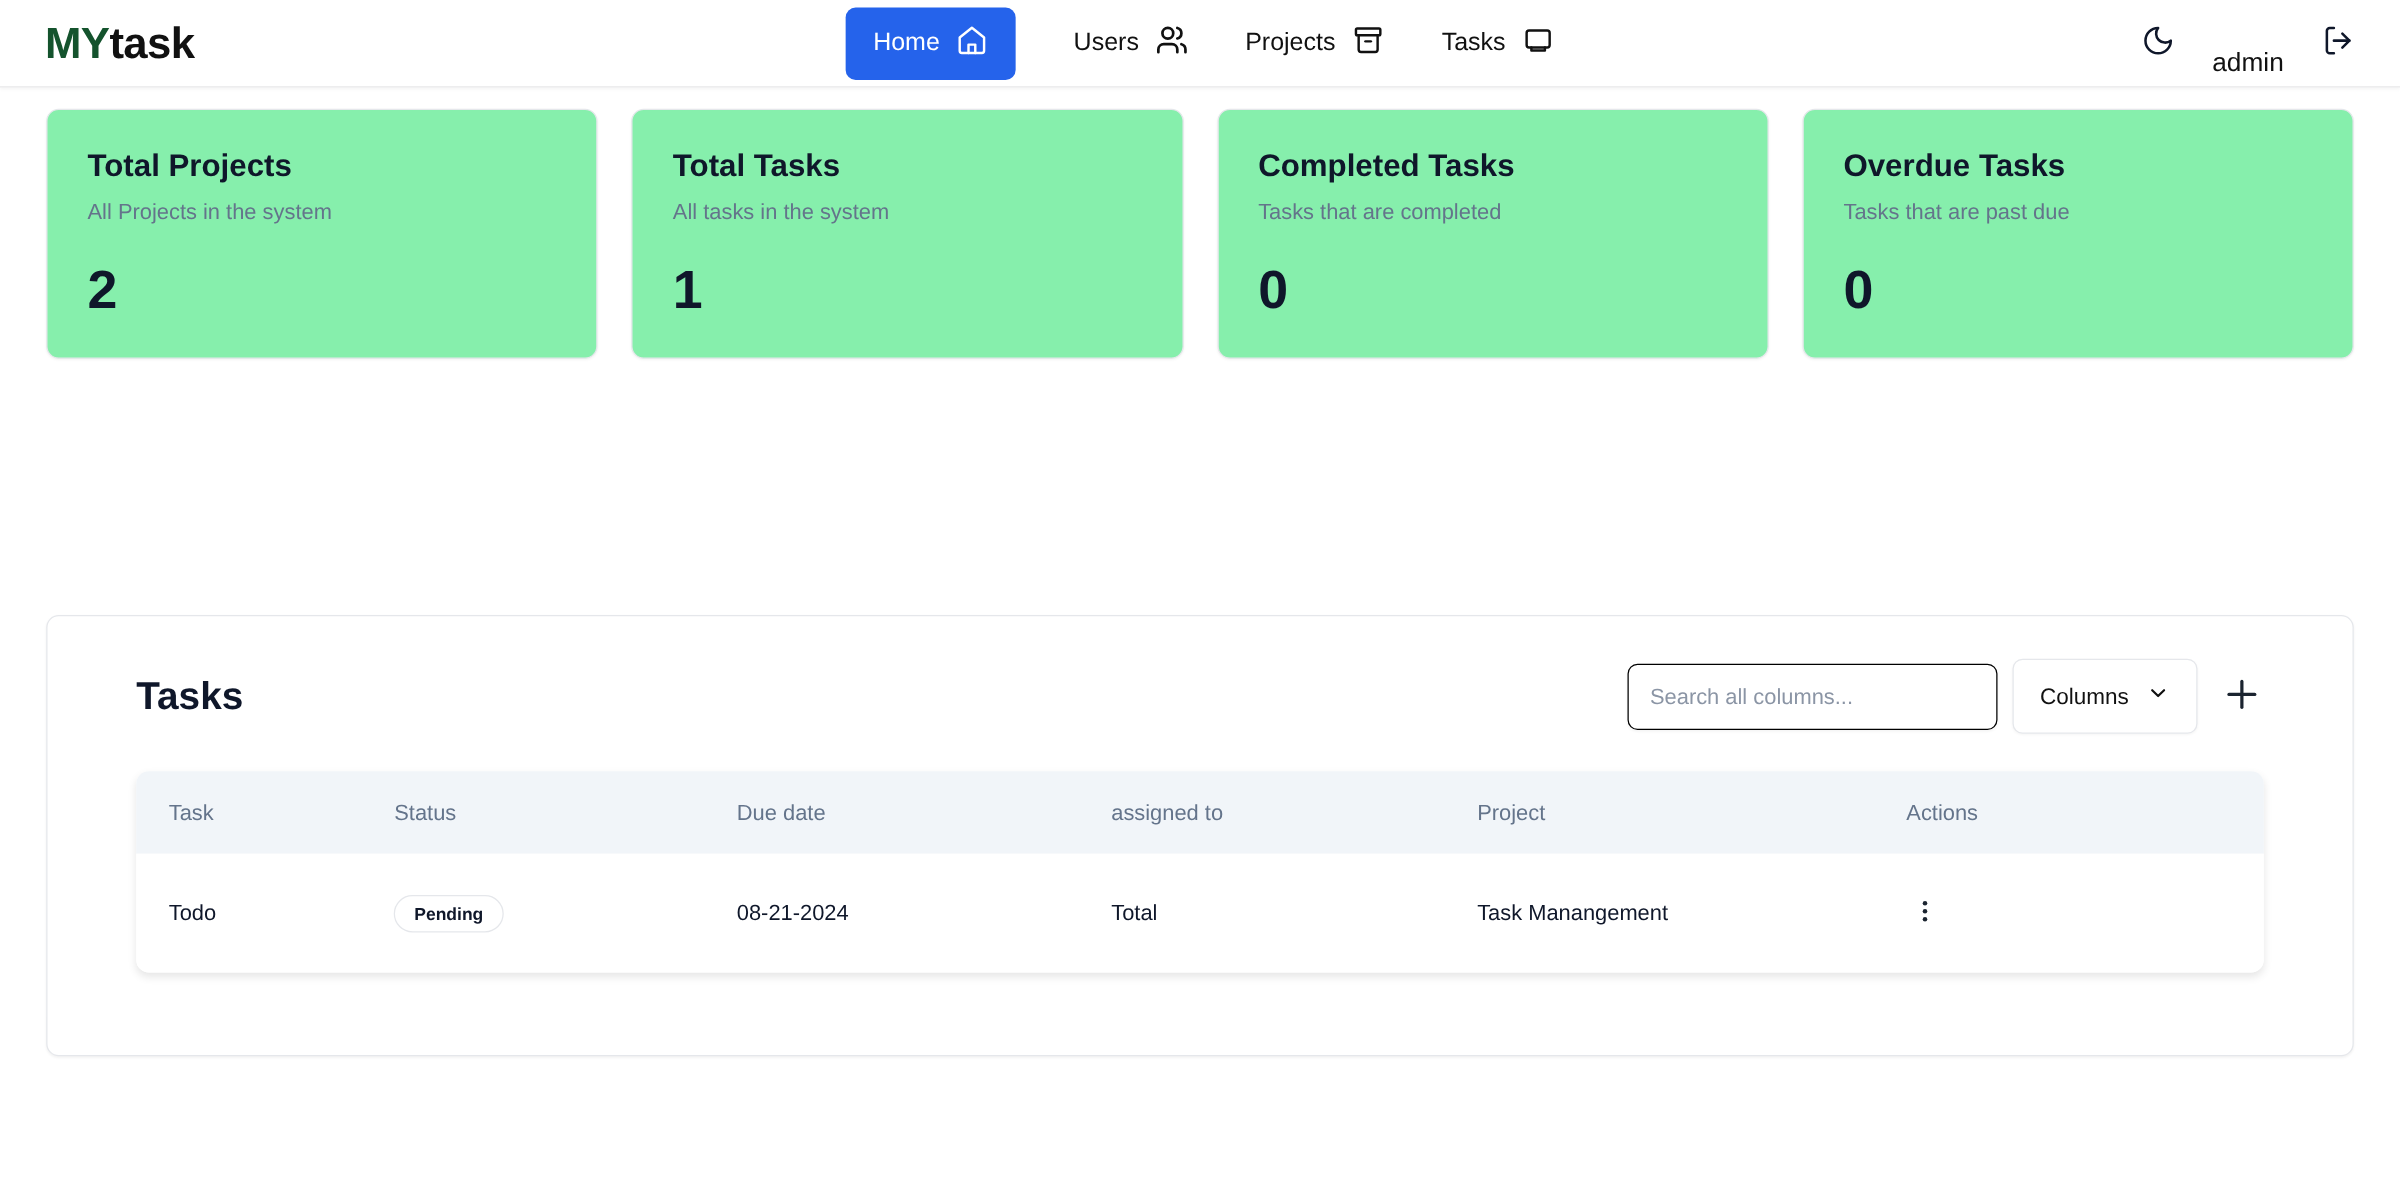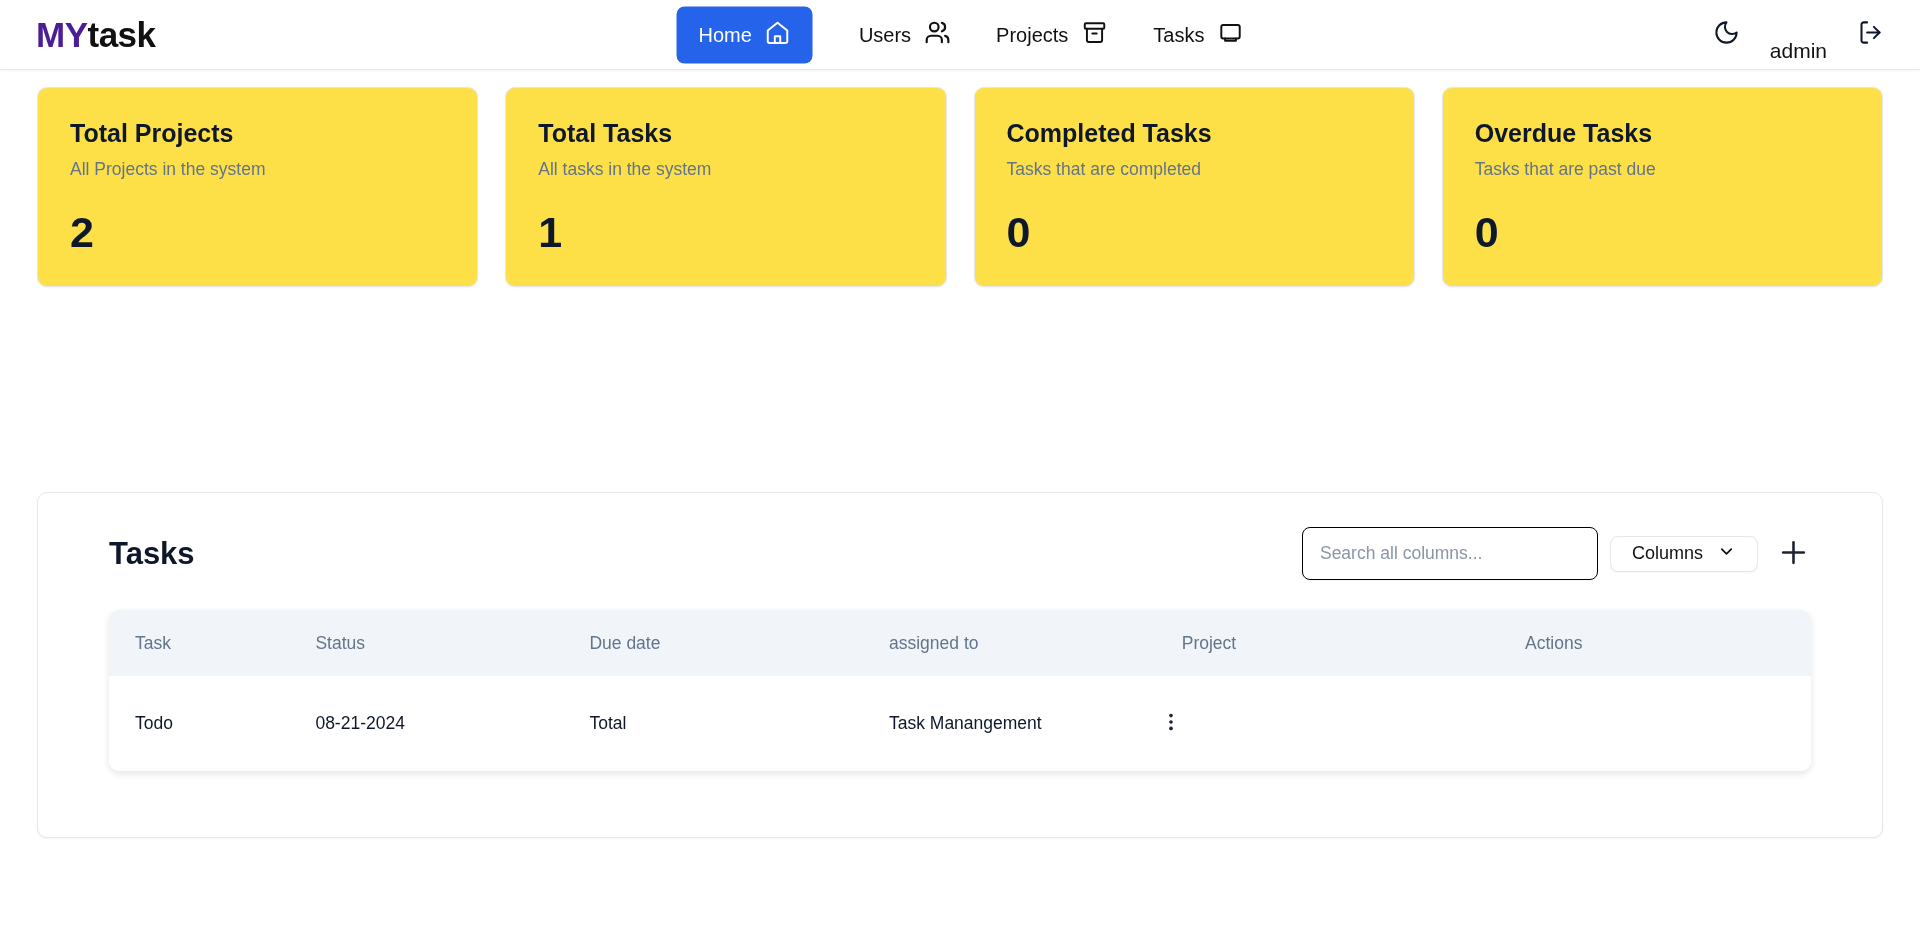--- a/index.html
+++ b/index.html
@@ -4,51 +4,51 @@
 <style>
   * { margin:0; padding:0; box-sizing:border-box; }
   html,body { width:1920px; height:951px; overflow:hidden; background:#fff;
     font-family:"Liberation Sans", sans-serif; color:#0f172a; }
 
   
   .navbar { height:70px; display:flex; align-items:center; justify-content:space-between;
     padding:0 36px; background:#fff; border-bottom:1px solid #e7e7e9;
     box-shadow:0 1px 3px rgba(0,0,0,.05); position:relative; z-index:5; }
   .logo { font-size:35px; font-weight:800; letter-spacing:-.5px; cursor:pointer; }
-  .logo-red { color:#4c1d95; }
+  .logo-red { color:#14532d; }
   .logo-dark { color:#111111; }
   .nav-center { position:absolute; left:50%; top:50%; transform:translate(-50%,-50%);
     display:flex; align-items:center; gap:46px; }
   .nav-item { display:flex; align-items:center; gap:13px; font-size:20px; color:#111;
     cursor:pointer; white-space:nowrap; }
   .nav-item svg { width:26px; height:26px; }
   .nav-item.active { background:#2563eb; color:#fff; border-radius:8px; padding:13px 22px; }
   .nav-right { display:flex; align-items:center; gap:30px; }
   .nav-right svg { width:27px; height:27px; cursor:pointer; }
   .username { font-size:21px; color:#111;margin-top:32px; }
 
   
   .stats { display:flex; gap:27px; padding:17px 37px 0 37px; }
-  .card { flex:1; height:200px; background:#fde047; border:1px solid #e5e7eb; border-radius:10px;
+  .card { flex:1; height:200px; background:#86efac; border:1px solid #e5e7eb; border-radius:10px;
     box-shadow:0 1px 2px rgba(0,0,0,.05); padding:31px 32px; }
   .card-title { font-size:25px; font-weight:700; color:#0f172a; }
   .card-sub { font-size:17.5px; color:#64748b; margin-top:11px; }
   .card-value { font-size:43px; font-weight:800; color:#0f172a; margin-top:28px; }
 
   
   .panel { margin:205px 37px 0 37px; background:#fff; border:1px solid #e5e7eb;
     border-radius:10px; box-shadow:0 1px 2px rgba(0,0,0,.05); padding:34px 71px 66px 71px; }
   .panel-head { display:flex; align-items:center; justify-content:space-between; margin-bottom:30px; }
   .panel-title { font-size:31px; font-weight:800; color:#0f172a; }
   .controls { display:flex; align-items:center; }
   .search-input { width:296px; height:53px; border:1px solid #000000; border-radius:8px;
     padding:0 17px; font-size:17.5px; color:#0f172a; outline:none;
     box-shadow:0 1px 2px rgba(0,0,0,.04); font-family:"Liberation Sans", sans-serif; }
   .search-input::placeholder { color:#8b95a5; }
-  .columns-btn { height:36px; margin-left:12px; padding:0 21px; background:#fff;
+  .columns-btn { height:60px; margin-left:12px; padding:0 21px; background:#fff;
     border:1px solid #e5e7eb; border-radius:8px; font-size:18px; color:#111;
     display:flex; align-items:center; gap:14px; cursor:pointer;
     font-family:"Liberation Sans", sans-serif; box-shadow:0 1px 2px rgba(0,0,0,.04); }
   .columns-btn svg { width:19px; height:19px; }
   .add-btn { margin-left:18px; background:none; border:none; cursor:pointer; padding:2px;
     display:flex; align-items:center; }
   .add-btn svg { width:31px; height:31px; }
 
   
   .table { border-radius:10px; box-shadow:0 3px 7px rgba(0,0,0,.10); }
@@ -181,20 +181,23 @@
     <div class="tr thead">
       <div class="th">Task</div>
       <div class="th">Status</div>
       <div class="th">Due date</div>
       <div class="th">assigned to</div>
       <div class="th">Project</div>
       <div class="th c-actions">Actions</div>
     </div>
     <div class="tr row">
       <div class="td">Todo</div>
+      <div class="td">
+        <span class="badge">Pending</span>
+      </div>
       <div class="td">08-21-2024</div>
       <div class="td">Total</div>
       <div class="td">Task Manangement</div>
       <div class="td c-actions">
         <button class="kebab-btn">
           <span>
             <svg viewBox="0 0 24 24" fill="#1b2430">
                 <circle cx="12" cy="5" r="2"></circle>
                 <circle cx="12" cy="12" r="2"></circle>
                 <circle cx="12" cy="19" r="2"></circle>

